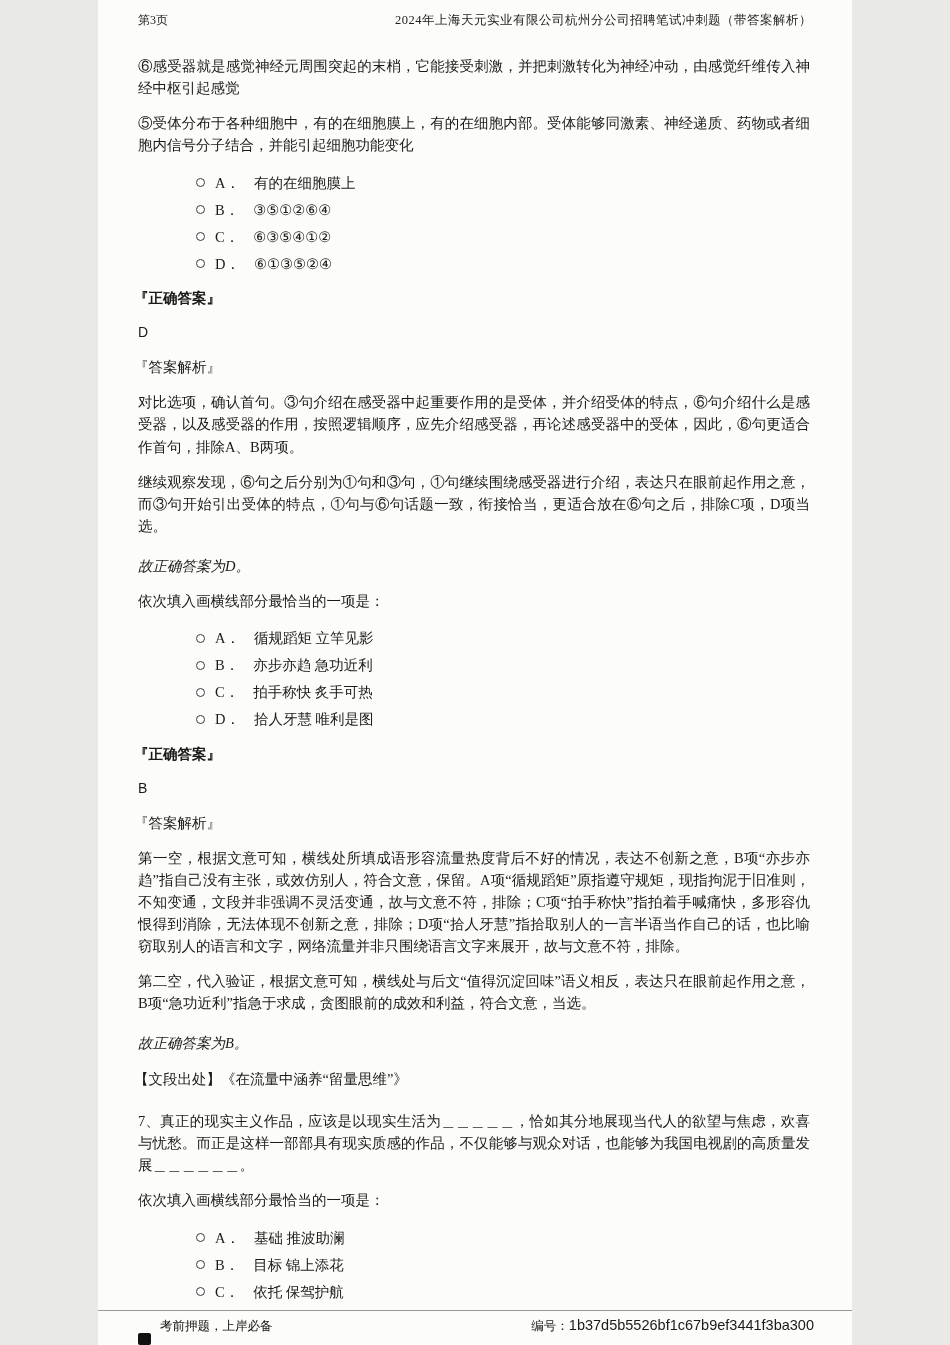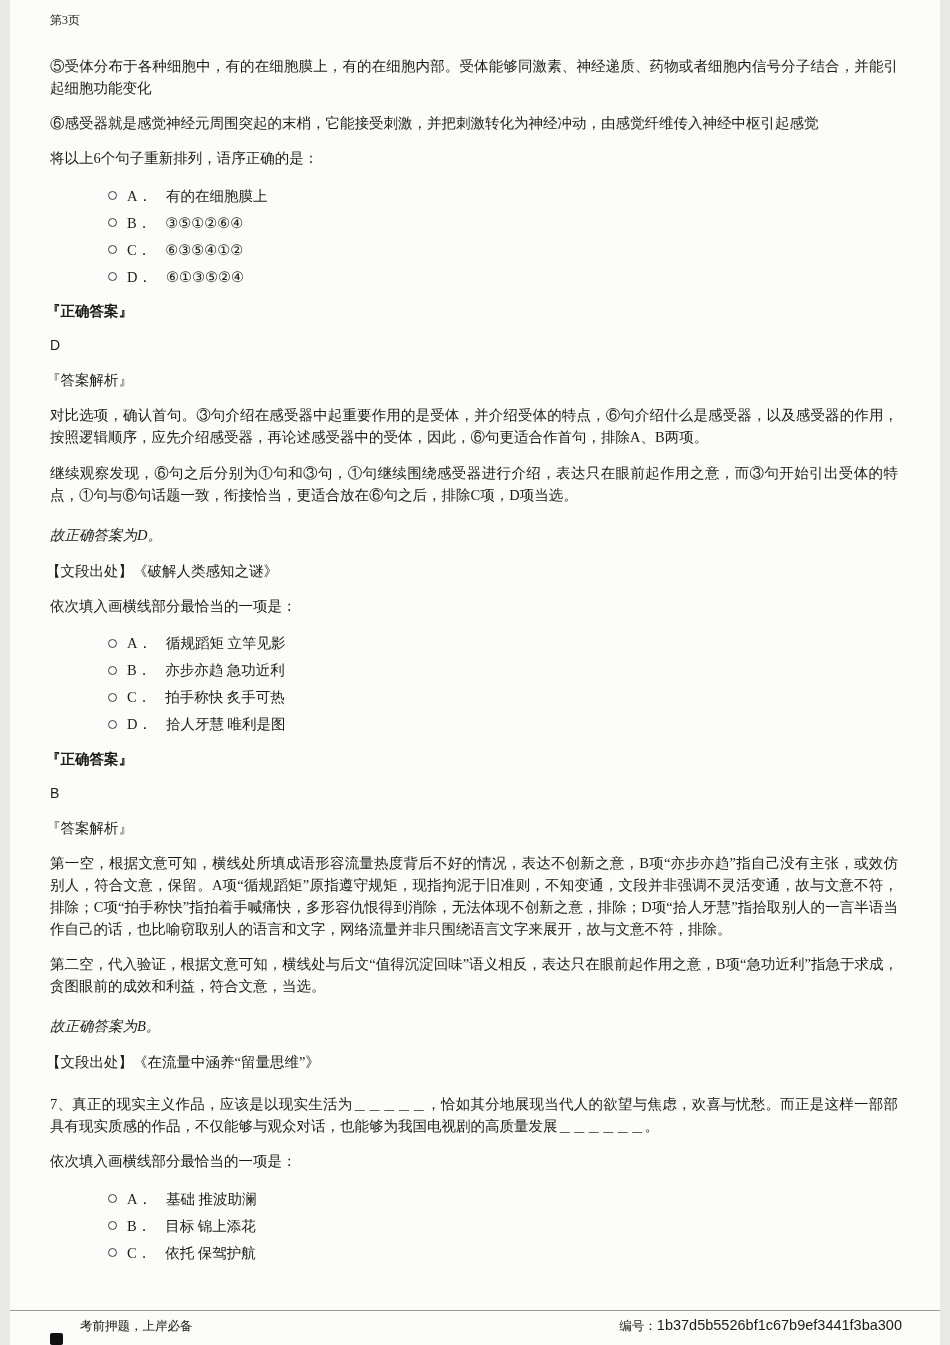--- a/index.html
+++ b/index.html
@@ -1,20 +1,20 @@
 <!DOCTYPE html>
 <html><head>
 <meta charset="utf-8">
 <style>
   * { margin: 0; padding: 0; box-sizing: border-box; }
   html, body { background: #e9e9e7; }
   body { font-family: "Liberation Serif", "DejaVu Serif", serif; }
   .page {
     position: relative;
-    width: 930px;
+    width: 754px;
     height: 1345px;
     margin: 0 auto;
     background: #fcfcfa;
     color: #1a1a1a;
     overflow: hidden;
   }
   .header {
     display: flex;
     justify-content: space-between;
     align-items: baseline;
@@ -54,21 +54,21 @@
   .analysis-label { margin: 2px 0 12px -4px; }
   .conclusion { margin-top: 18px; margin-bottom: 16px; font-style: italic; }
   .source { margin: 14px 0 26px -4px; }
   .footer-rule {
     position: absolute;
     left: 0; right: 0; bottom: 34px;
     border-top: 1px solid #999;
   }
   .footer {
     position: absolute;
-    left: 16px; right: 0; bottom: 10px;
+    left: 8px; right: 0; bottom: 10px;
     padding: 0 38px 0 54px;
     display: flex;
     justify-content: space-between;
     align-items: baseline;
   }
   .footer .slogan { font-size: 12.5px; color: #111; }
   .footer .code-wrap { font-size: 12.5px; }
   .footer .code { font-size: 14.5px; font-family: "Liberation Sans", sans-serif; text-align: right; }
   .corner-mark {
     position: absolute;
@@ -78,27 +78,27 @@
     border-radius: 2px;
   }
 </style>
 </head>
 <body>
 
 <div class="page">
 
   <div class="header">
     <span>第3页</span>
+    <span class="doc-title">2024年上海天元实业有限公司杭州分公司招聘笔试冲刺题（带答案解析）</span>
   </div>
 
   <div class="content">
 
+    <p class="para">⑥感受器就是感觉神经元周围突起的末梢，它能接受刺激，并把刺激转化为神经冲动，由感觉纤维传入神经中枢引起感觉</p>
     <p class="para">⑤受体分布于各种细胞中，有的在细胞膜上，有的在细胞内部。受体能够同激素、神经递质、药物或者细胞内信号分子结合，并能引起细胞功能变化</p>
-    <p class="para">⑥感受器就是感觉神经元周围突起的末梢，它能接受刺激，并把刺激转化为神经冲动，由感觉纤维传入神经中枢引起感觉</p>
-    <p class="para">将以上6个句子重新排列，语序正确的是：</p>
 
     <div class="options">
       <div class="option">
         <span class="radio"></span>
         <span class="opt-letter">A．</span>
         <span class="opt-text">有的在细胞膜上</span>
       </div>
       <div class="option">
         <span class="radio"></span>
         <span class="opt-letter">B．</span>
@@ -115,21 +115,20 @@
         <span class="opt-text">⑥①③⑤②④</span>
       </div>
     </div>
 
     <p class="para ans-label">『正确答案』</p>
     <p class="para ans-value">D</p>
     <p class="para analysis-label">『答案解析』</p>
     <p class="para">对比选项，确认首句。③句介绍在感受器中起重要作用的是受体，并介绍受体的特点，⑥句介绍什么是感受器，以及感受器的作用，按照逻辑顺序，应先介绍感受器，再论述感受器中的受体，因此，⑥句更适合作首句，排除A、B两项。</p>
     <p class="para">继续观察发现，⑥句之后分别为①句和③句，①句继续围绕感受器进行介绍，表达只在眼前起作用之意，而③句开始引出受体的特点，①句与⑥句话题一致，衔接恰当，更适合放在⑥句之后，排除C项，D项当选。</p>
     <p class="para conclusion">故正确答案为D。</p>
-    <p class="para source">【文段出处】《破解人类感知之谜》</p>
 
     <p class="para">依次填入画横线部分最恰当的一项是：</p>
 
     <div class="options">
       <div class="option">
         <span class="radio"></span>
         <span class="opt-letter">A．</span>
         <span class="opt-text">循规蹈矩 立竿见影</span>
       </div>
       <div class="option">

